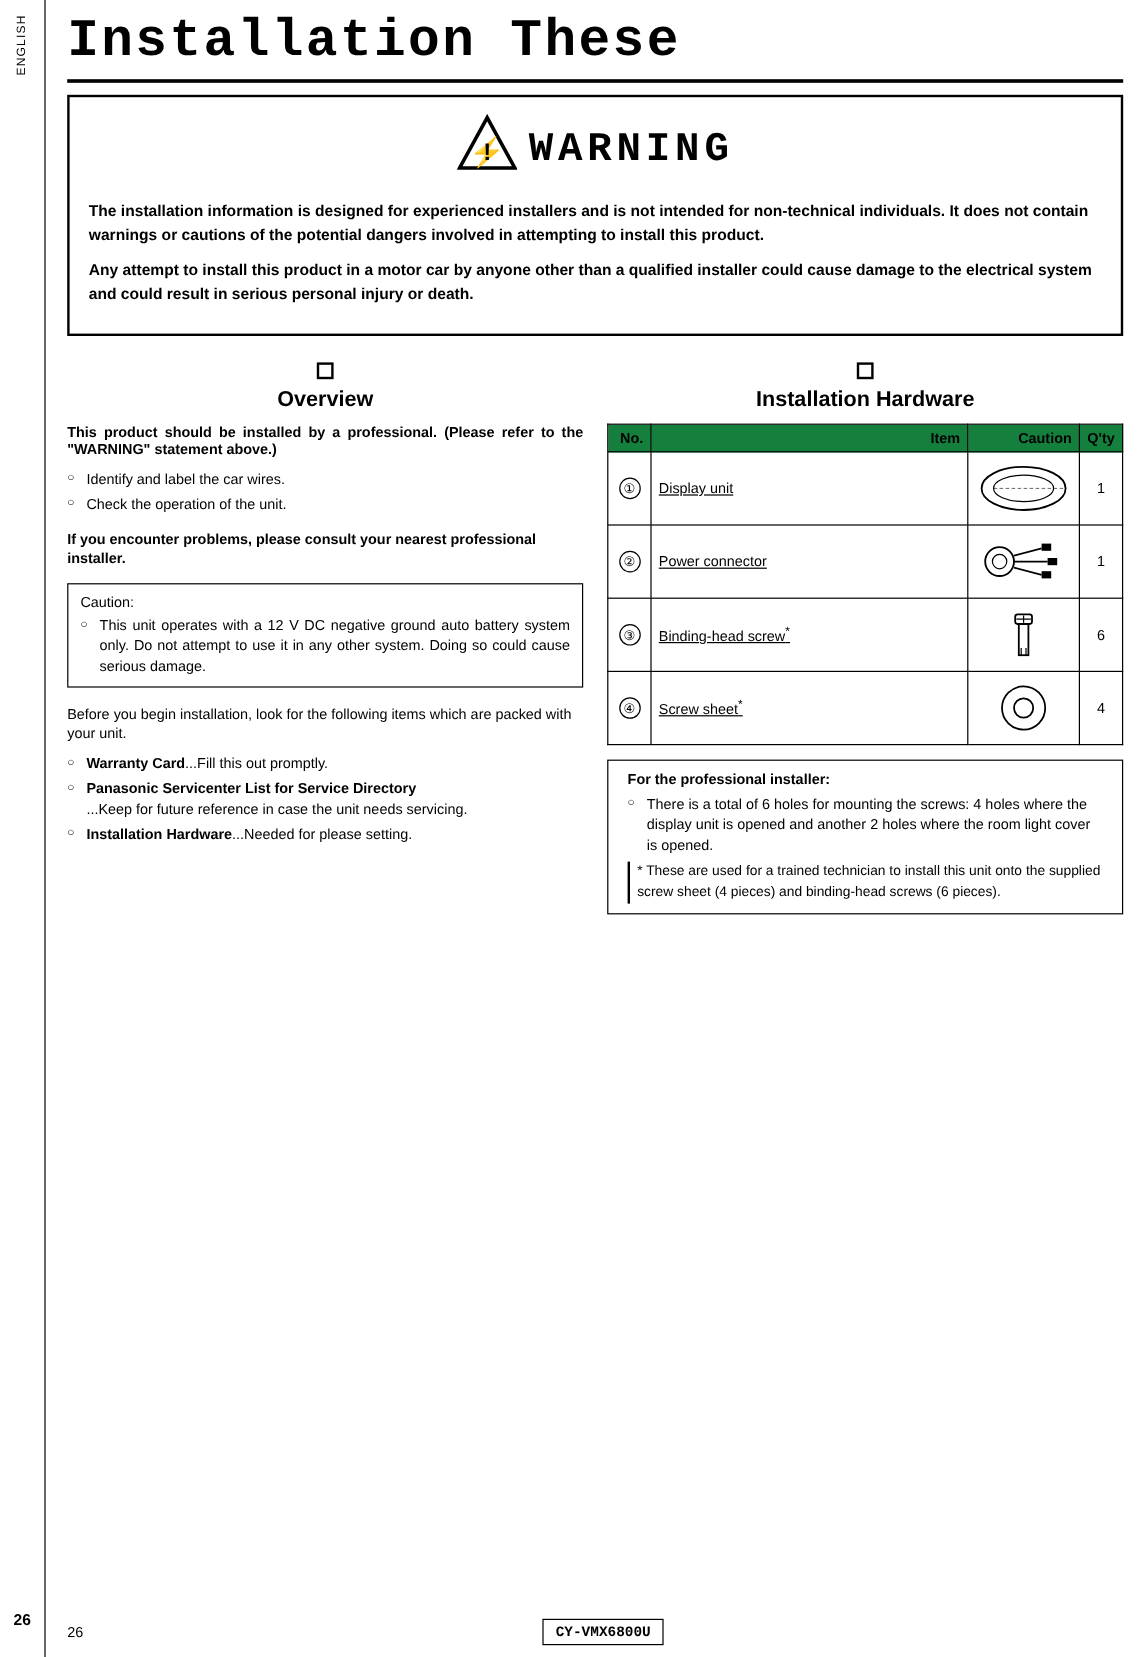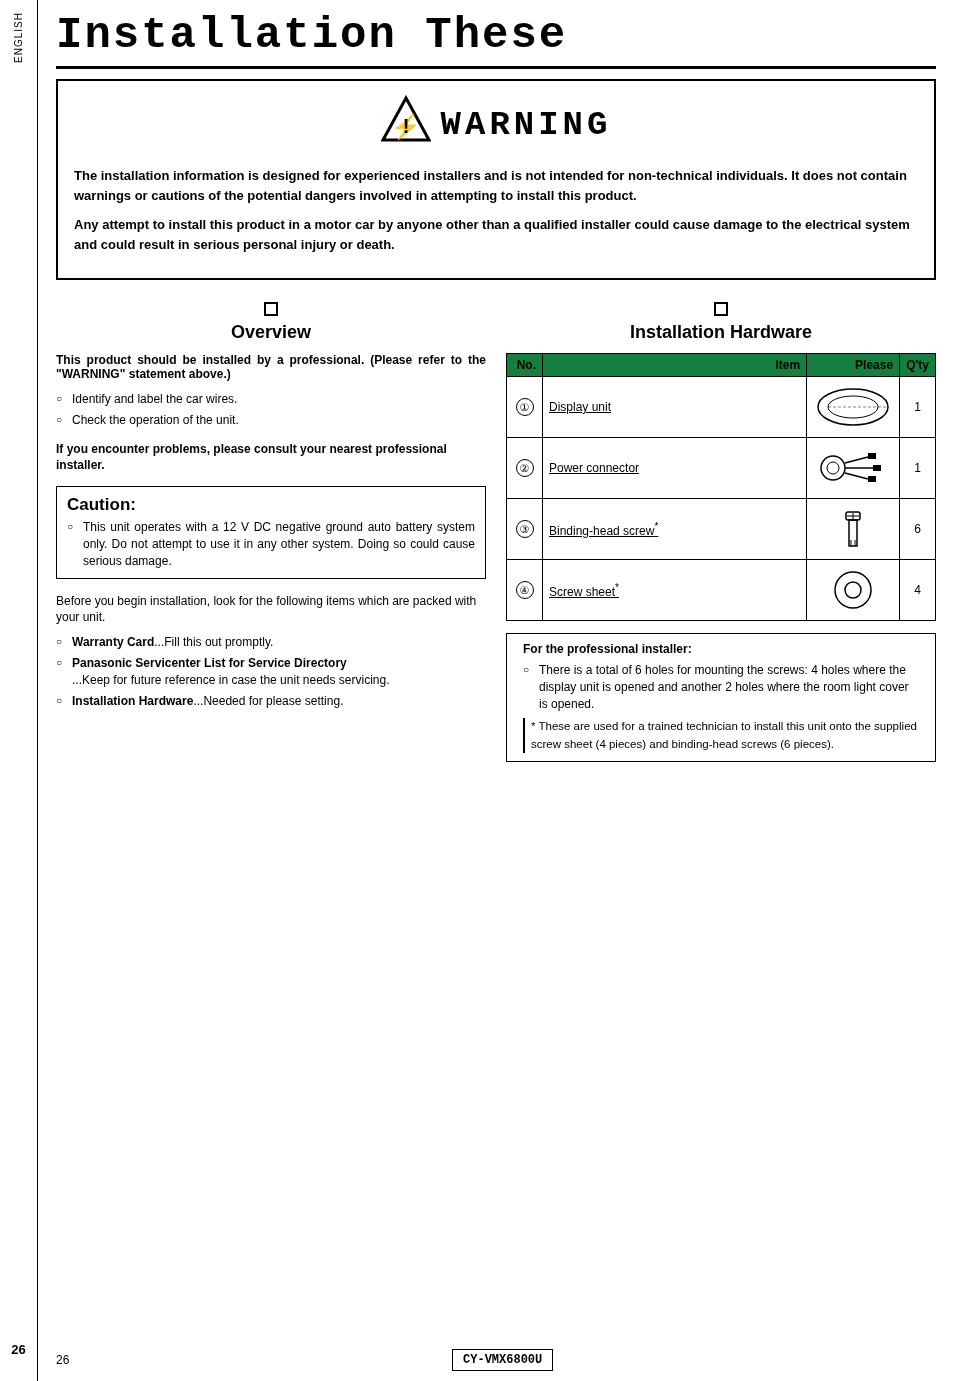--- a/index.html
+++ b/index.html
@@ -151,22 +151,22 @@
       line-height: 1.4;
     }
 
     
     .caution-box {
       border: 1px solid #000;
       padding: 8px 10px;
       margin-bottom: 14px;
     }
     .caution-title {
-      font-weight: bold;
-      font-size: 17px;
+      font-weight: normal;
+      font-size: 12px;
       margin-bottom: 4px;
     }
     .caution-text {
       font-size: 12px;
       text-align: justify;
       line-height: 1.4;
       padding-left: 16px;
       position: relative;
     }
     .caution-text::before {
@@ -367,21 +367,21 @@
       <div class="section-header">
         <span class="section-header-box"></span>
         <span>Installation Hardware</span>
       </div>
 
       <table class="hw-table">
         <thead>
           <tr>
             <th class="no-col">No.</th>
             <th>Item</th>
-            <th class="diagram-col">Please</th>
+            <th class="diagram-col">Caution</th>
             <th class="qty-col">Q'ty</th>
           </tr>
         </thead>
         <tbody>
 
           <tr>
             <td>
               <span class="circle-num">①</span>
             </td>
             <td class="item-name">Display unit</td>

